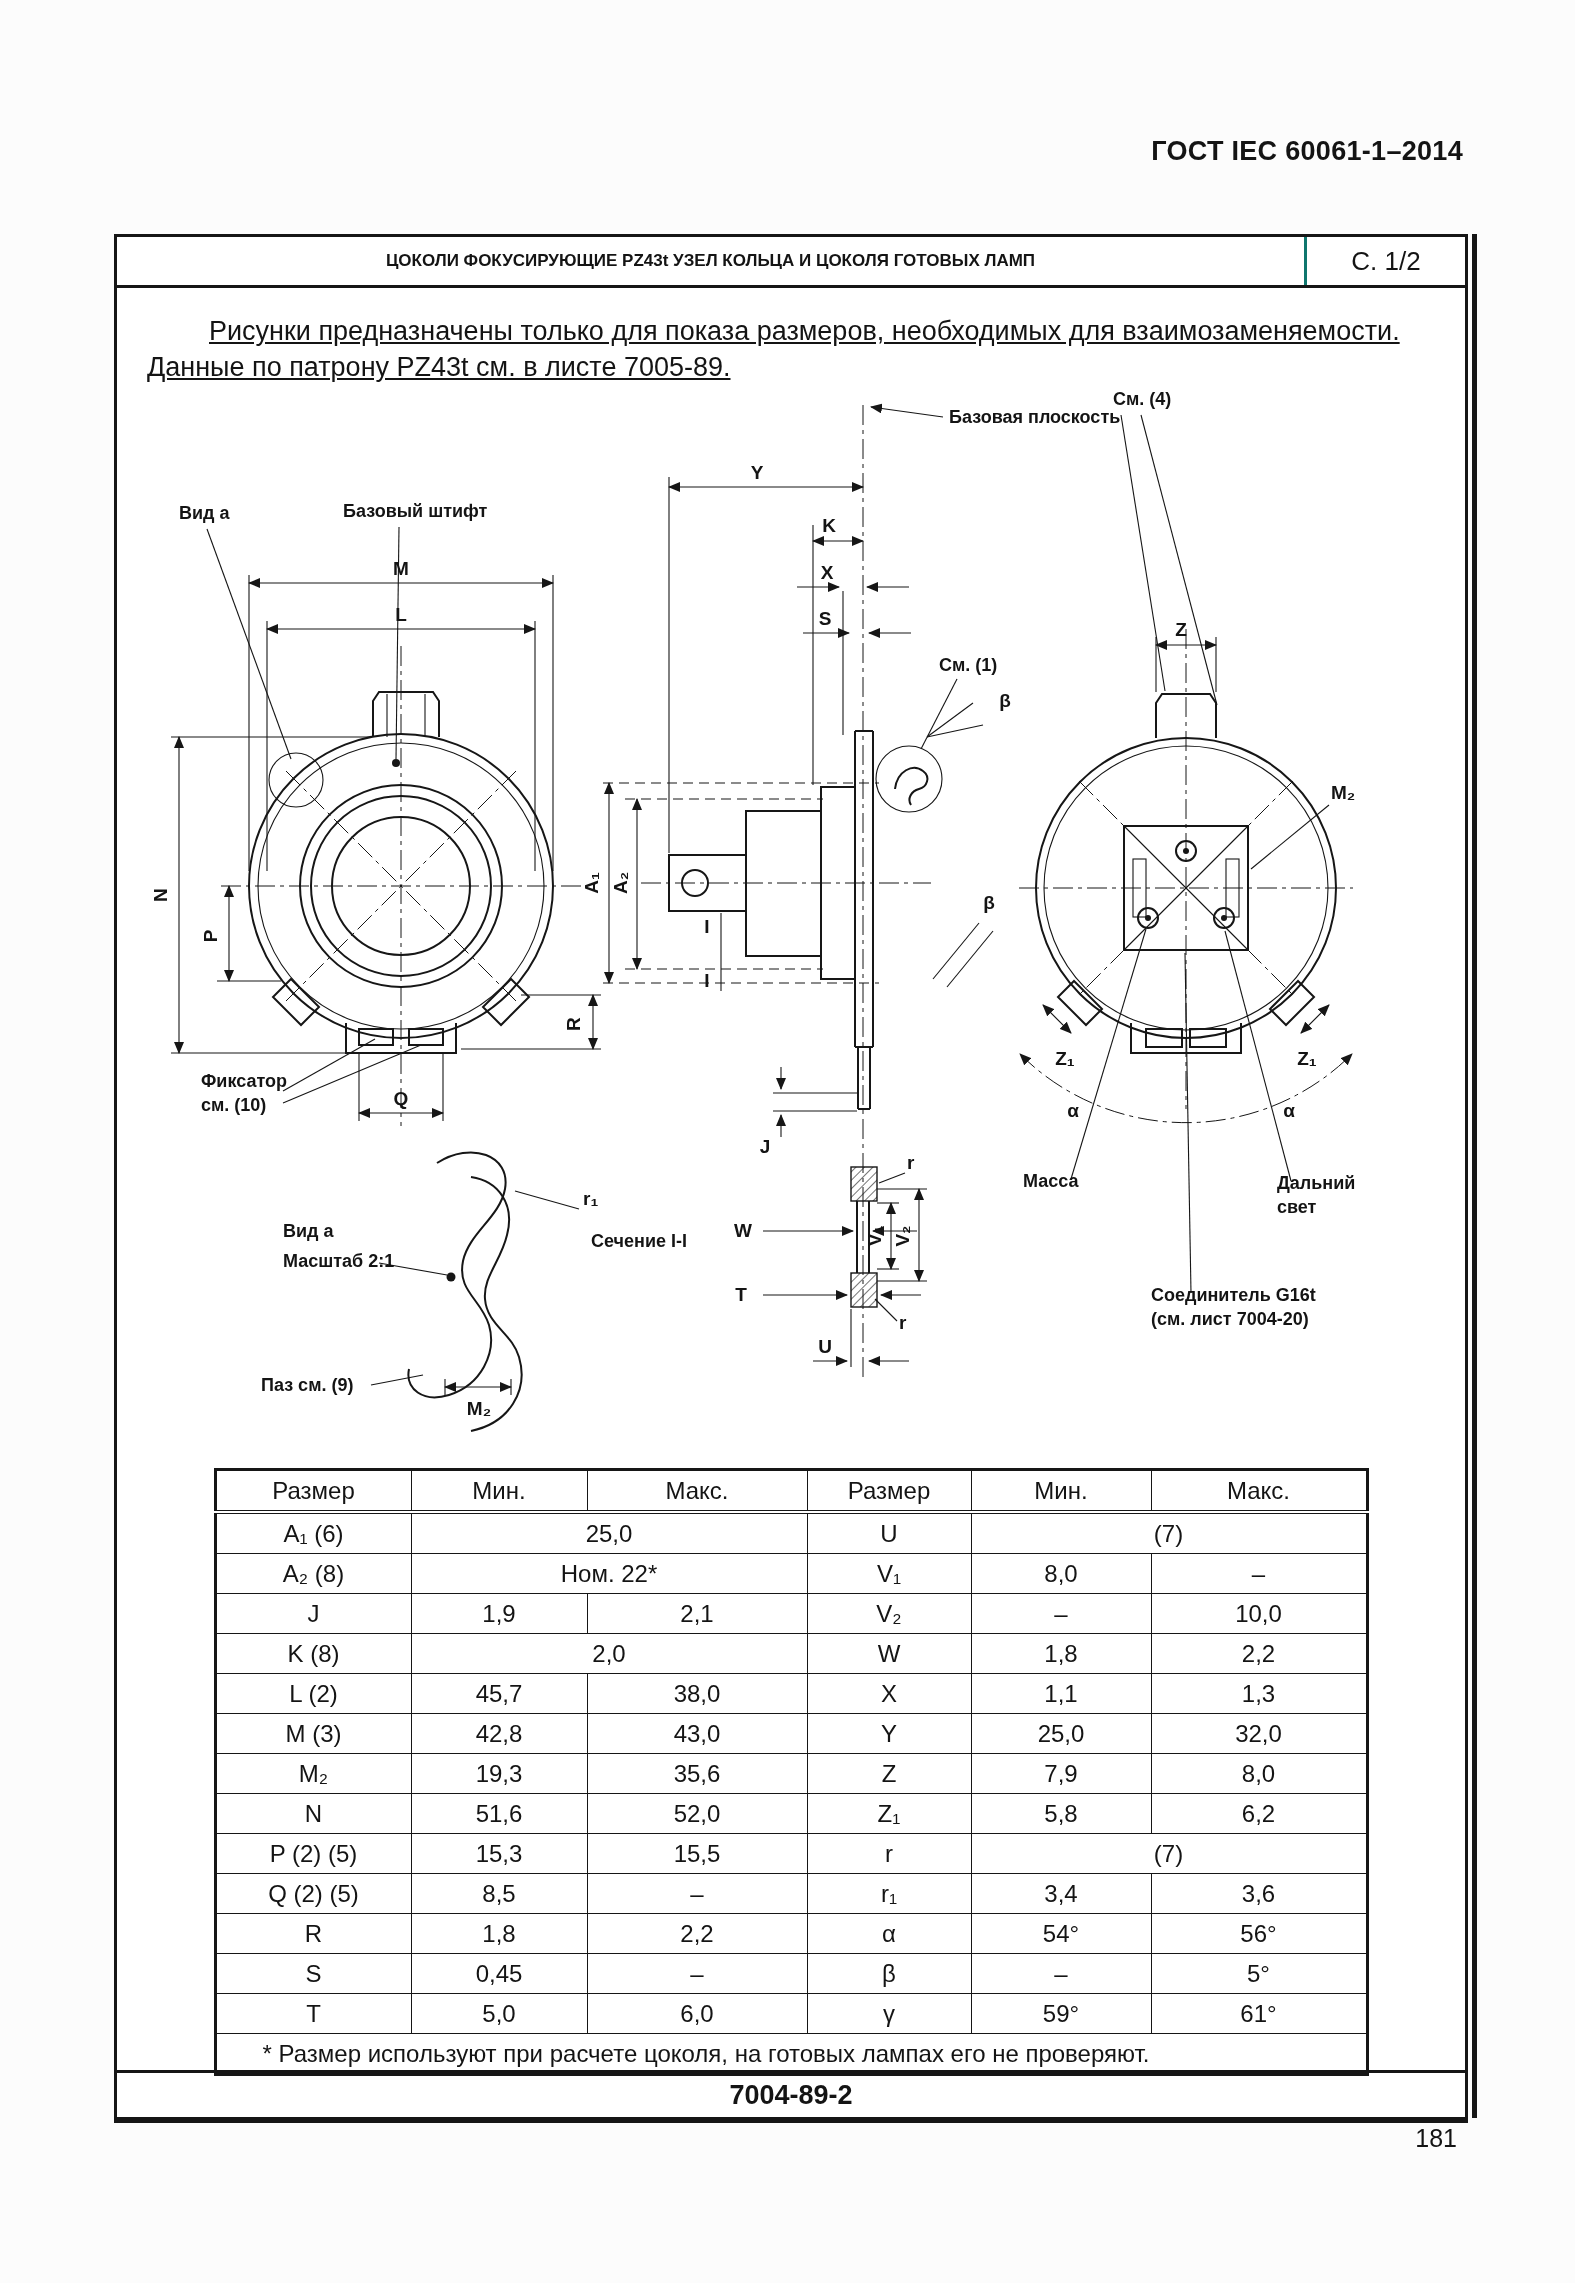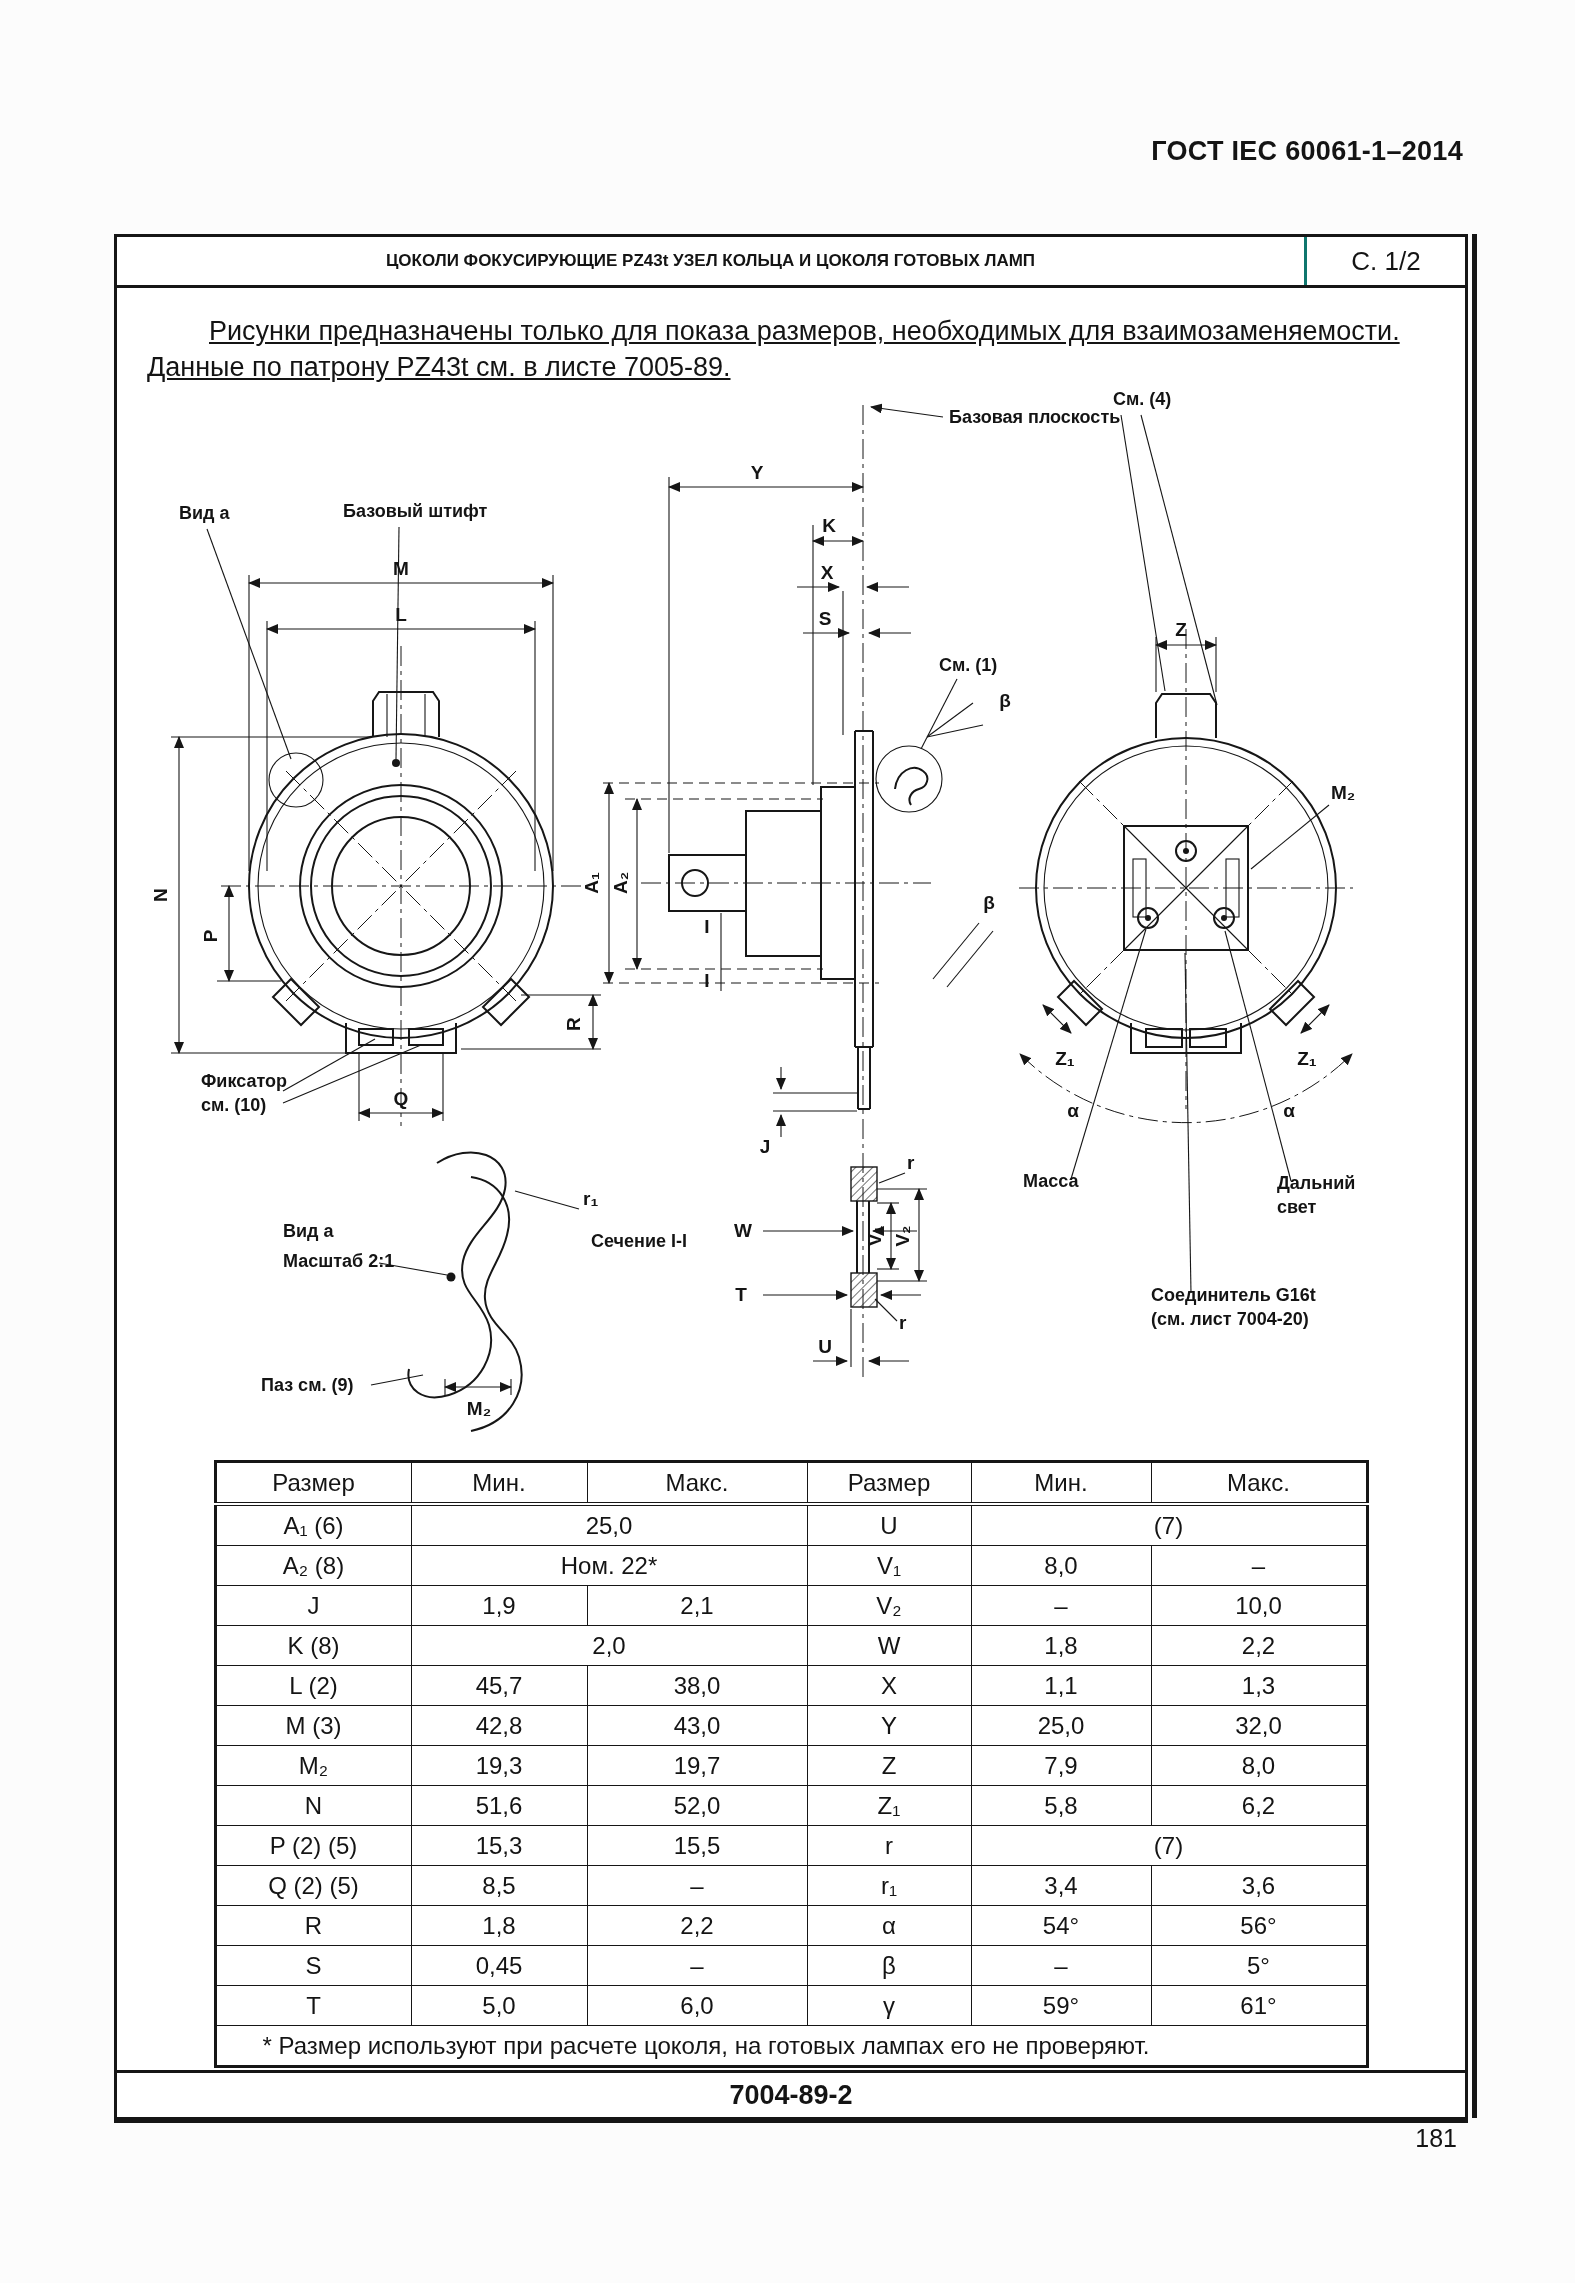--- a/index.html
+++ b/index.html
@@ -16,21 +16,21 @@
   .intro{margin:26px 34px 0 30px;font-size:27px;line-height:1.32;text-indent:62px;text-decoration:underline;}
   .drawing{display:block;margin:6px 0 0 4px;}
   .drawing .o{fill:none;stroke:#161616;stroke-width:2;}
   .drawing .t{fill:none;stroke:#161616;stroke-width:1.1;}
   .drawing .cl{fill:none;stroke:#161616;stroke-width:1;stroke-dasharray:20 5 4 5;}
   .drawing .dsh{fill:none;stroke:#161616;stroke-width:1.2;stroke-dasharray:10 6;}
   .drawing .fill{fill:#161616;stroke:none;}
   .drawing text{font-family:"Liberation Sans","DejaVu Sans",sans-serif;font-size:19px;font-weight:700;fill:#141414;}
   .drawing text.w{font-size:18px;font-weight:600;}
   .drawing .c{text-anchor:middle;}
-  table.dim-table{border-collapse:collapse;table-layout:fixed;width:1152px;margin:4px auto;font-size:24px;border:3px solid #161616;padding-left:36px;}
+  table.dim-table{border-collapse:collapse;table-layout:fixed;width:1152px;margin:12px auto;font-size:24px;border:3px solid #161616;padding-left:36px;}
   .dim-table th,.dim-table td{border:1.6px solid #161616;height:37px;text-align:center;padding:1px 8px;font-weight:400;overflow:hidden;}
   .dim-table thead th{border-bottom:4px double #161616;}
   .dim-table tfoot td{text-align:left;padding-left:46px;}
   .sheet-ref{position:absolute;left:0;right:0;bottom:0;height:44px;border-top:3px solid #161616;display:flex;align-items:center;justify-content:center;font-weight:700;font-size:27px;}
   .page-num{position:absolute;top:2124px;right:118px;font-size:25px;}
 </style>
 </head>
 <body>
 
 <div class="doc-ref">ГОСТ IEC 60061-1–2014</div>
@@ -340,21 +340,21 @@
           <td>M (3)</td>
           <td>42,8</td>
           <td>43,0</td>
           <td>Y</td>
           <td>25,0</td>
           <td>32,0</td>
         </tr>
         <tr>
           <td>M₂</td>
           <td>19,3</td>
-          <td>19,7</td>
+          <td>35,6</td>
           <td>Z</td>
           <td>7,9</td>
           <td>8,0</td>
         </tr>
         <tr>
           <td>N</td>
           <td>51,6</td>
           <td>52,0</td>
           <td>Z₁</td>
           <td>5,8</td>

